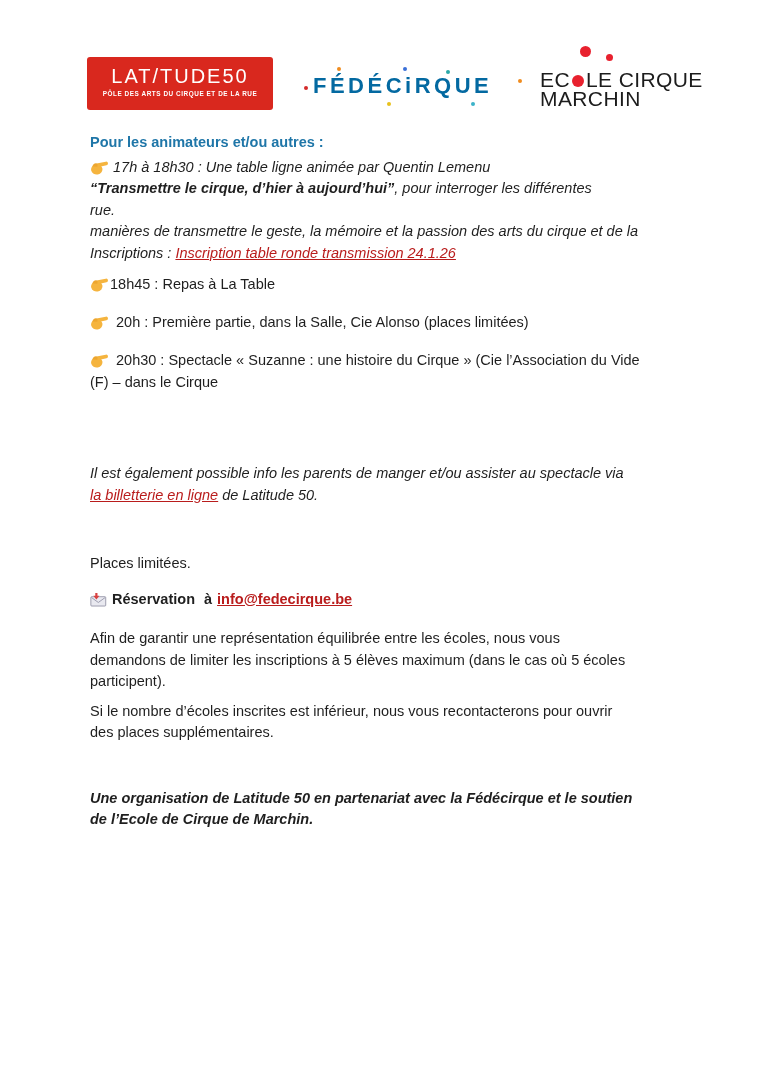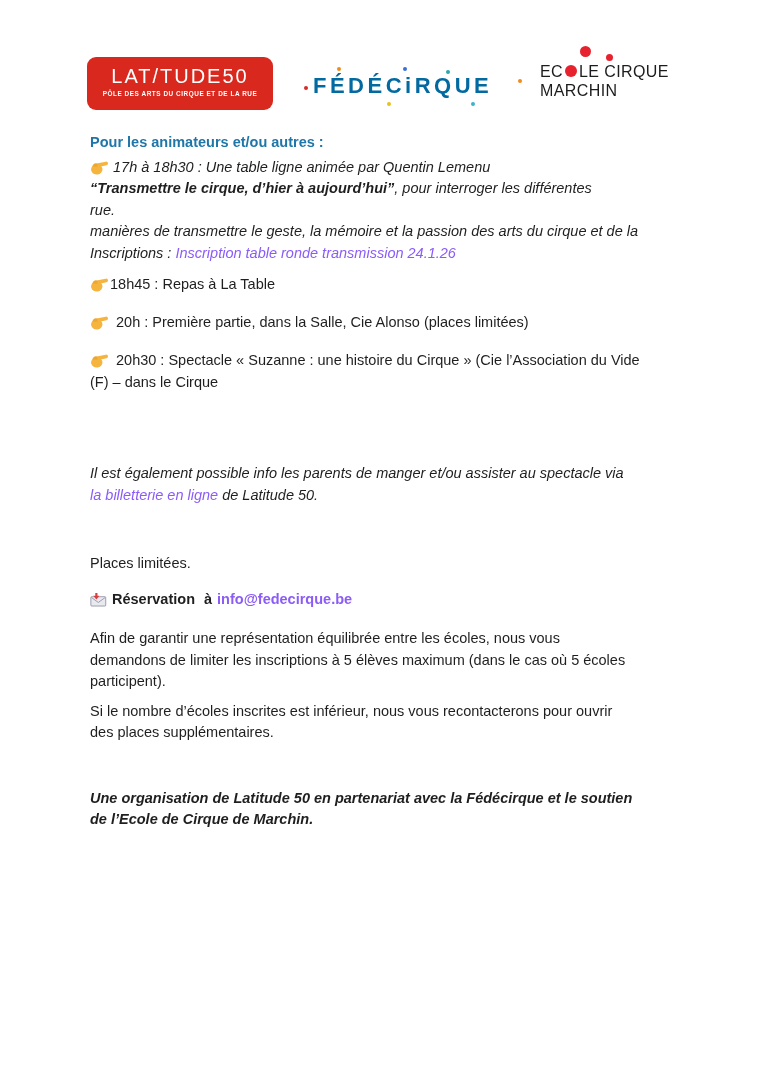--- a/index.html
+++ b/index.html
@@ -7,53 +7,53 @@
   .page {
     width:768px; height:1086px; margin:0 auto; position:relative;
     background:#ffffff; overflow:hidden;
     font-family:"Liberation Sans","DejaVu Sans",sans-serif;
     color:#1f1f1f;
   }
 
   
   .logo-lat{
     position:absolute; left:87px; top:57px; width:186px; height:53px;
-    background:#d9281e; border-radius:9px; color:#fff; text-align:center;
+    background:#d9281e; border-radius:3px; color:#fff; text-align:center;
   }
   .logo-lat .t{ font-size:20px; letter-spacing:2px; padding-top:8px; font-weight:400; }
   .logo-lat .s{ font-size:6.4px; letter-spacing:0.55px; padding-top:2px; font-weight:700; }
 
   .logo-fede{ position:absolute; left:313px; top:73px; width:200px; height:34px; }
   .logo-fede .name{ font-size:22px; font-weight:700; letter-spacing:3.5px; color:#0369a1; }
   .logo-fede .dot{ position:absolute; border-radius:50%; width:4px; height:4px; }
   .d-red   { left:-9px;  top:13px; background:#d42b2b; }
   .d-org1  { left:24px;  top:-6px; background:#f08c1e; width:5px; height:5px; }
   .d-blue  { left:90px;  top:-6px; background:#3a6fd8; }
   .d-teal  { left:133px; top:-3px; background:#2aa8a8; }
   .d-yel   { left:74px;  top:29px; background:#e8c11c; }
   .d-cyan  { left:158px; top:29px; background:#3bb3c9; }
   .d-org2  { right:-9px; top:6px;  background:#f08c1e; }
 
   .logo-marchin{ position:absolute; left:540px; top:46px; width:170px; }
   .logo-marchin .jdot{ position:absolute; border-radius:50%; background:#e8212e; }
   .jdot.big{ left:40px; top:0; width:11px; height:11px; }
   .jdot.small{ left:66px; top:8px; width:7px; height:7px; }
-  .logo-marchin .txt{ margin-top:16px; font-size:16px; letter-spacing:0.4px; color:#1c1c1c; line-height:19px; white-space:nowrap; }
+  .logo-marchin .txt{ margin-top:24px; font-size:21px; letter-spacing:0.4px; color:#1c1c1c; line-height:19px; white-space:nowrap; }
   .redO{ display:inline-block; width:12px; height:12px; border-radius:50%; background:#e8212e; margin:0 2px; }
 
   
   .content{
     position:absolute; left:90px; top:132px; width:604px;
     font-size:14.5px; line-height:21.5px;
   }
   .heading{ font-weight:700; color:#1f76a8; margin-bottom:3px; }
   .italic{ font-style:italic; }
   .bi{ font-weight:700; font-style:italic; }
   .bold{ font-weight:700; }
-  .link{ color:#8b5cf6; cursor:pointer; }
+  .link{ color:#b91c1c; text-decoration:underline; cursor:pointer; }
   .prelines{ white-space:pre-line; }
 
   .mb-b1{ margin-bottom:10px; }
   .mb-b2{ margin-bottom:16px; }
   .mb-b3{ margin-bottom:17px; }
   .mb-b4{ margin-bottom:70px; }
   .mb-parents{ margin-bottom:47px; }
   .mb-places{ margin-bottom:14px; }
   .mb-resv{ margin-bottom:18px; }
   .mb-equil{ margin-bottom:8px; }

